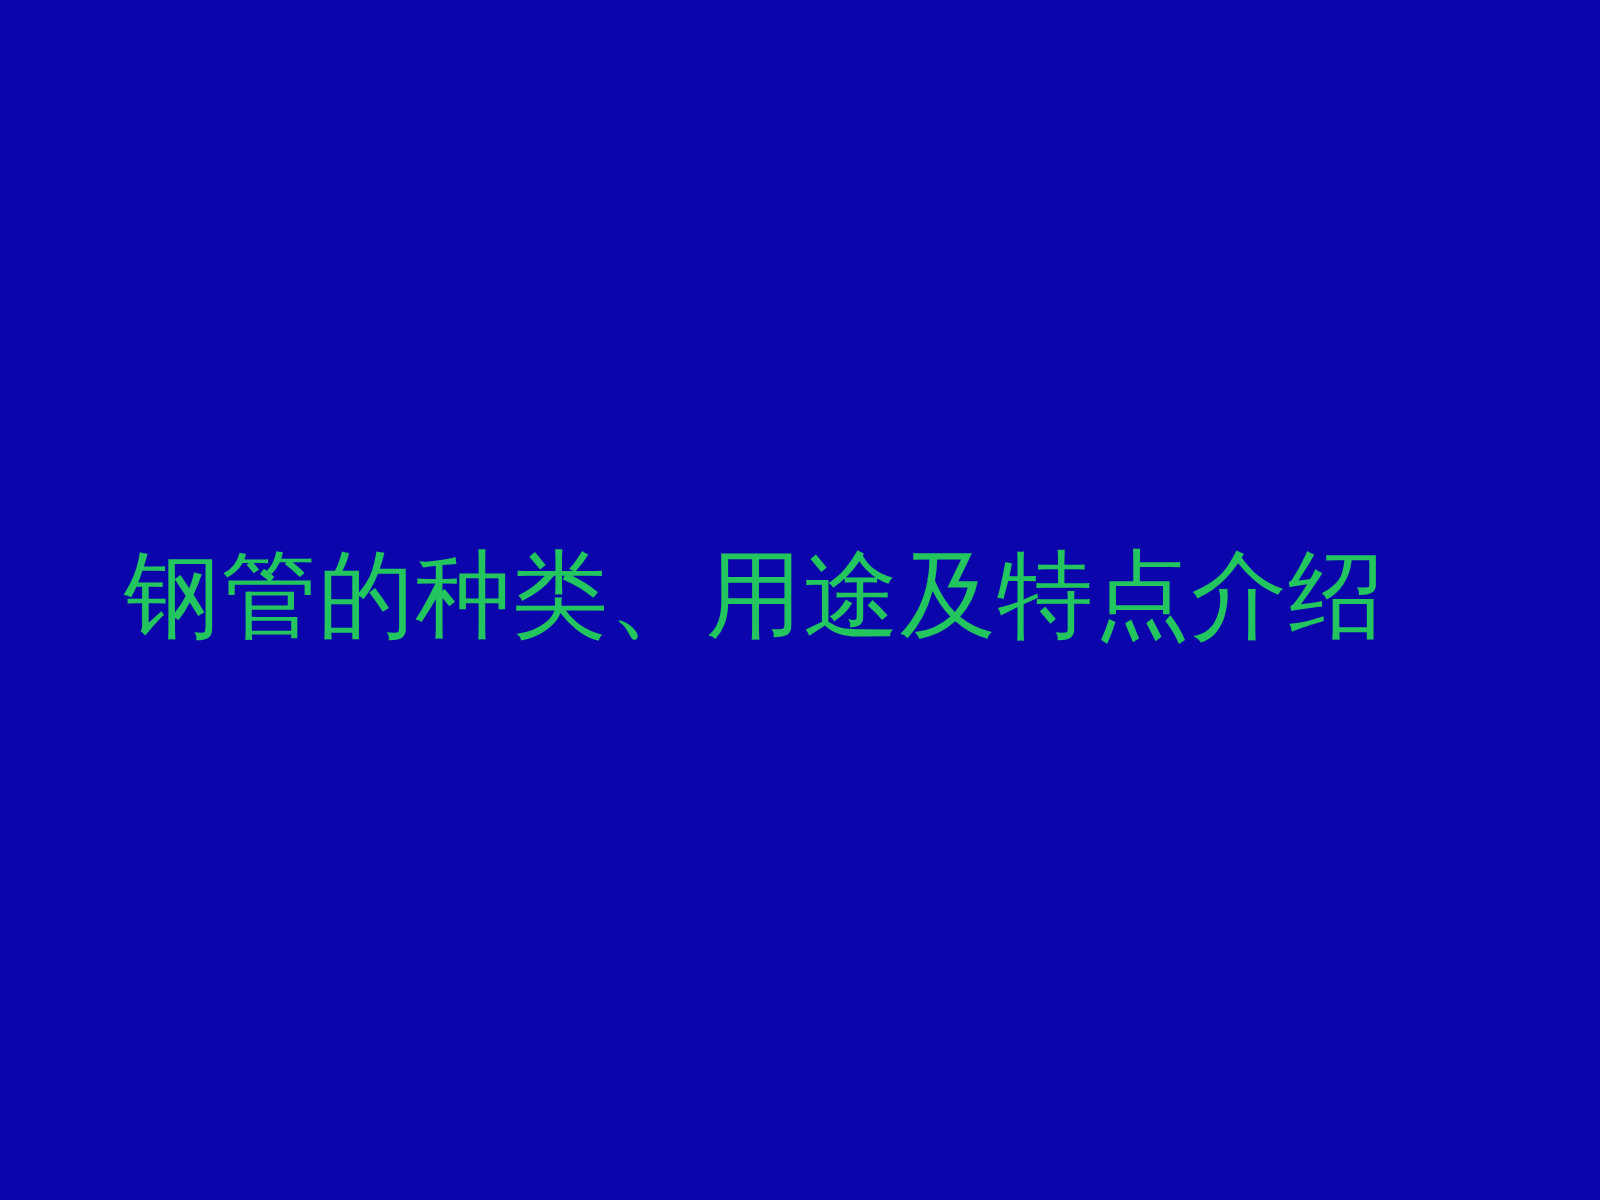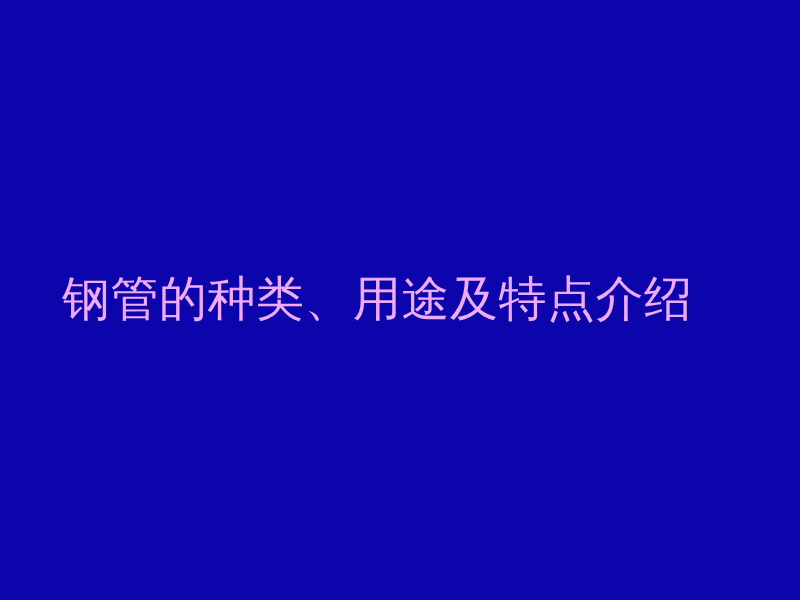--- a/index.html
+++ b/index.html
@@ -49,16 +49,16 @@
     white-space: nowrap;
     text-align: left;
   }
 </style>
 </head>
 <body>
 
 <div class="slide" style="background: rgb(11, 5, 171);">
 
   <div class="title-block">
-    <h1 class="slide-title" style="color: #f0abfc;">钢管的种类、用途及特点介绍</h1>
+    <h1 class="slide-title" style="color: #22c55e;">钢管的种类、用途及特点介绍</h1>
   </div>
 
 </div>
 
 </body></html>

